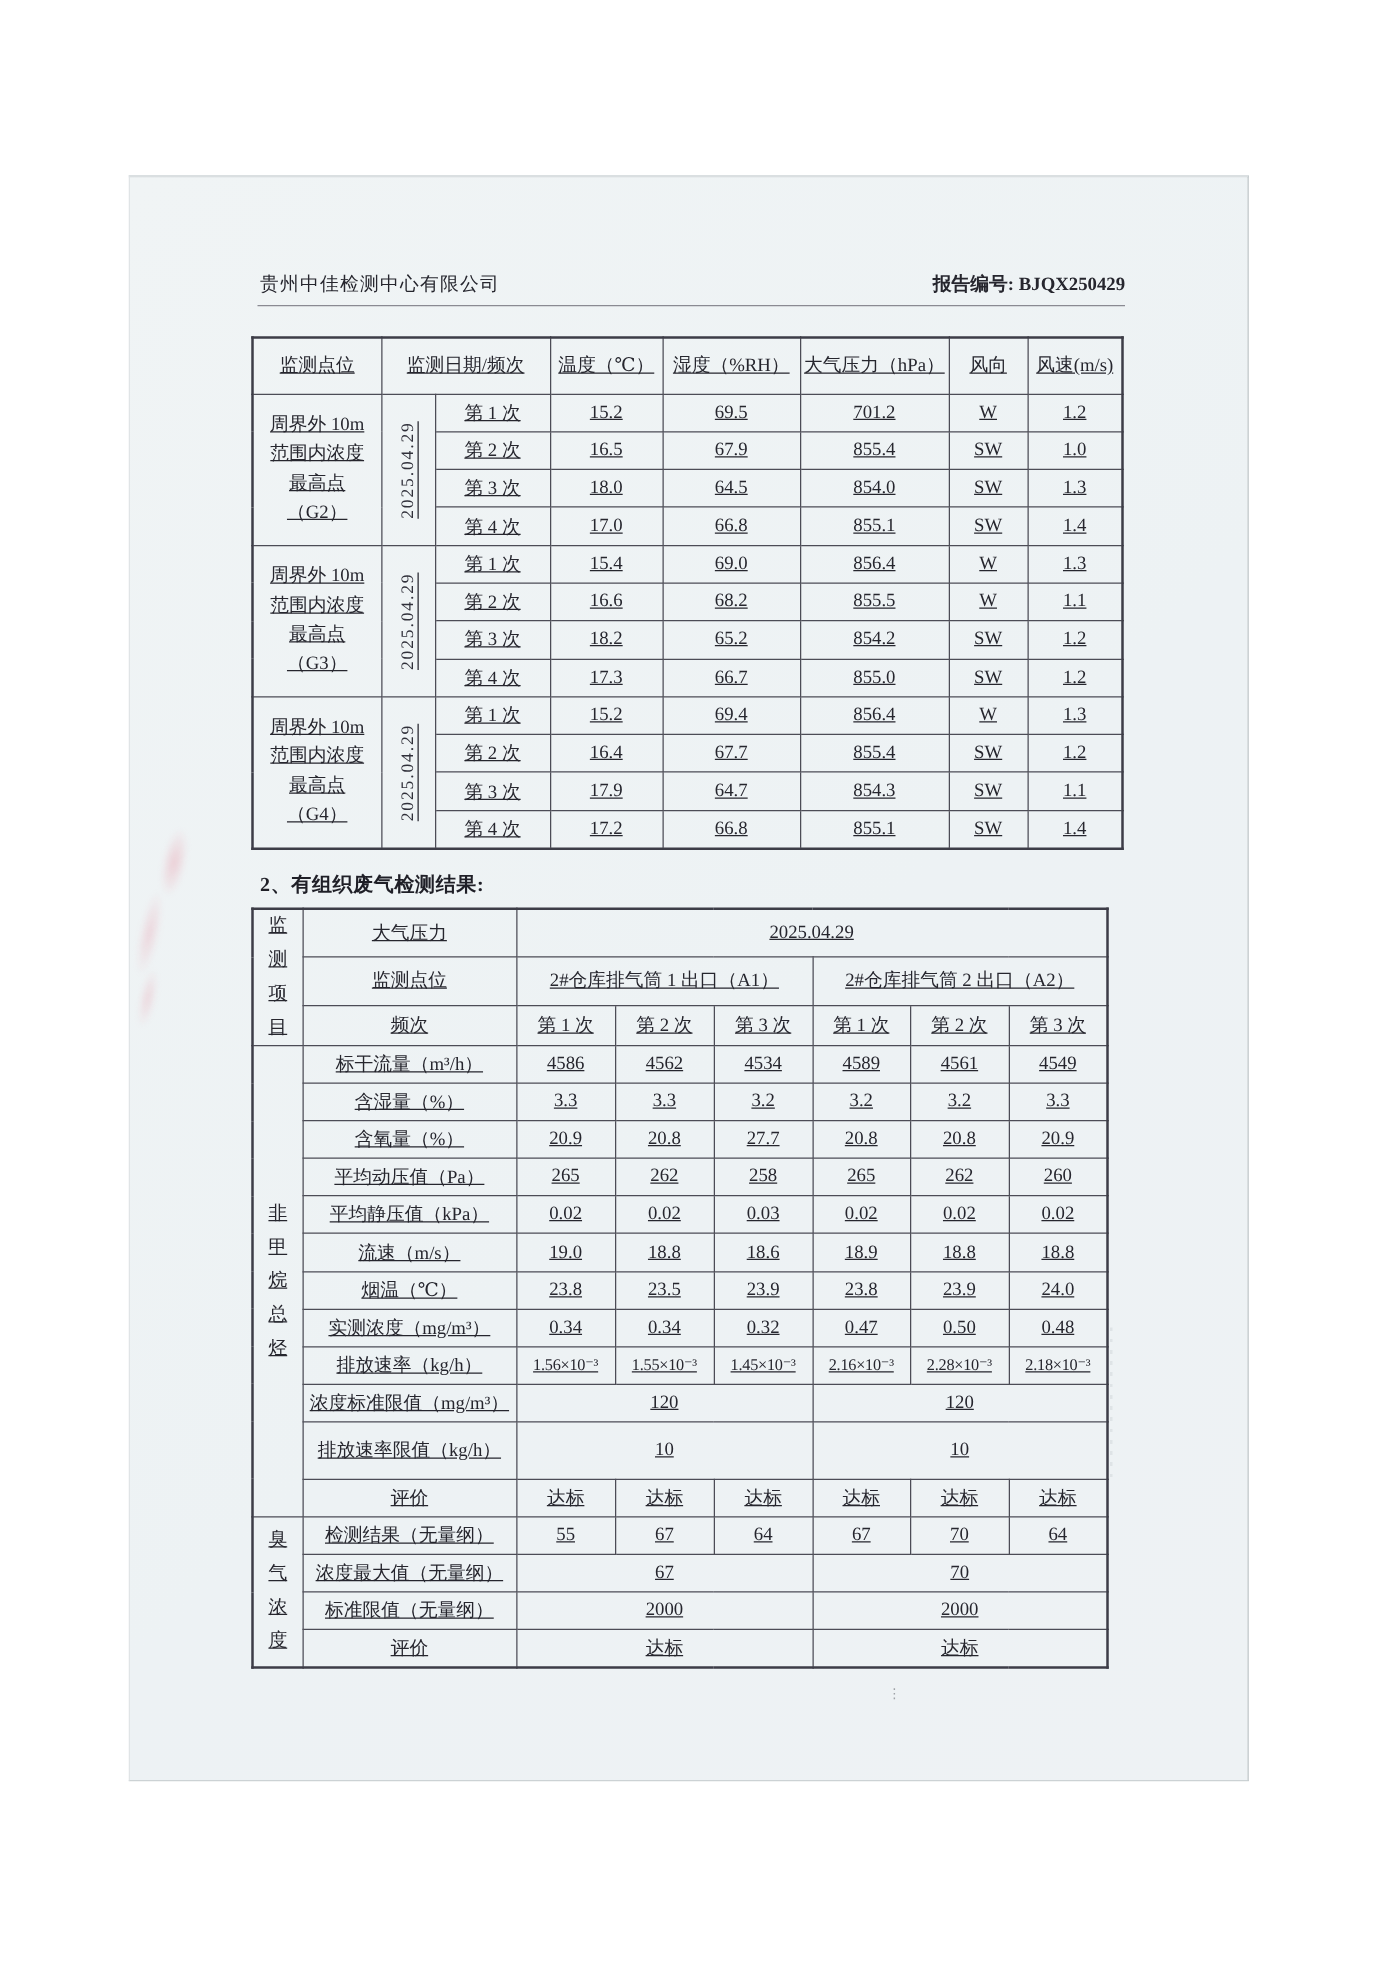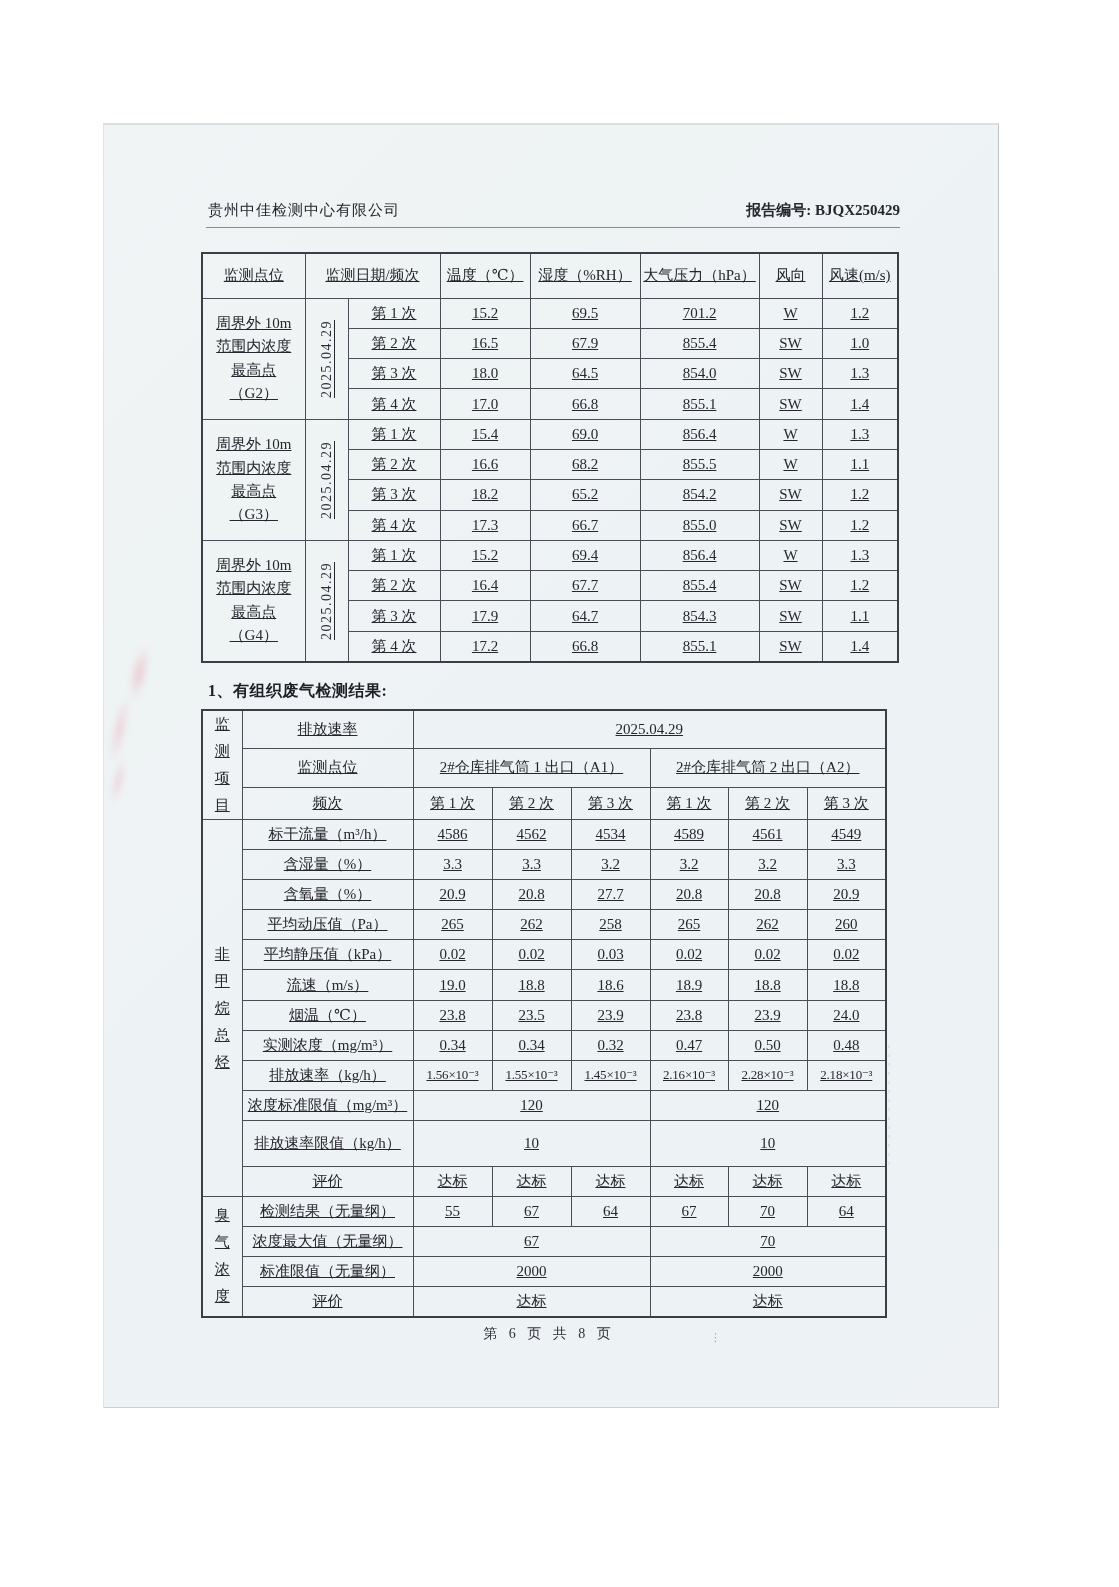--- a/index.html
+++ b/index.html
@@ -1,21 +1,21 @@
 <!DOCTYPE html>
 <html><head>
 <meta charset="utf-8">
 <style>
   html,body{margin:0;padding:0;}
   body{
     width:1119px;height:1587px;position:relative;background:#ffffff;overflow:hidden;
     font-family:"Liberation Serif","DejaVu Serif",serif;color:#26262e;
   }
   .paper{
-    position:absolute;left:103px;top:123px;width:894px;height:1282px;
+    position:absolute;left:103px;top:140px;width:894px;height:1282px;
     background:linear-gradient(135deg,#f0f4f5 0%,#edf2f4 55%,#eef2f4 100%);
     border-top:2px solid #dadfe1;border-left:1px solid #e0e4e6;
     border-right:1px solid #bcc3c6;border-bottom:1px solid #ccd2d4;
   }
   .hdr{
     position:absolute;left:102px;top:74px;width:694px;height:28px;
     border-bottom:1px solid #8a8a92;font-size:15px;
   }
   .hdr .co{position:absolute;left:2px;top:2px;letter-spacing:1px;}
   .hdr .rp{position:absolute;right:0px;top:2px;font-weight:bold;}
@@ -209,40 +209,40 @@
       <td>第 4 次</td>
       <td>17.2</td>
       <td>66.8</td>
       <td>855.1</td>
       <td>SW</td>
       <td>1.4</td>
     </tr>
   </tbody>
     </table>
 
-  <div class="sec-title">1、有组织废气检测结果:</div>
+  <div class="sec-title">2、有组织废气检测结果:</div>
 
   <table class="t2">
     <colgroup>
       <col style="width:40px">
         <col style="width:171px">
         <col style="width:79px">
         <col style="width:79px">
       <col style="width:79px">
         <col style="width:78px">
         <col style="width:79px">
         <col style="width:79px">
     </colgroup>
     <tbody>
         <tr style="height:36px">
       <td rowspan="3" class="vlab">监
 测
 项
 目</td>
-      <td>排放速率</td>
+      <td>大气压力</td>
       <td colspan="6">2025.04.29</td>
     </tr>
     <tr style="height:36px">
       <td>监测点位</td>
       <td colspan="3">2#仓库排气筒 1 出口（A1）</td>
       <td colspan="3">2#仓库排气筒 2 出口（A2）</td>
     </tr>
     <tr style="height:30px">
       <td>频次</td>
       <td>第 1 次</td>
@@ -381,16 +381,15 @@
       <td colspan="3">2000</td>
     </tr>
     <tr style="height:30.1px">
       <td>评价</td>
       <td colspan="3">达标</td>
       <td colspan="3">达标</td>
     </tr>
   </tbody>
     </table>
 
-  <div class="footer">第 6 页 共 8 页</div>
   <div class="dots">⋮</div>
 
 </div>
 
 </body></html>

